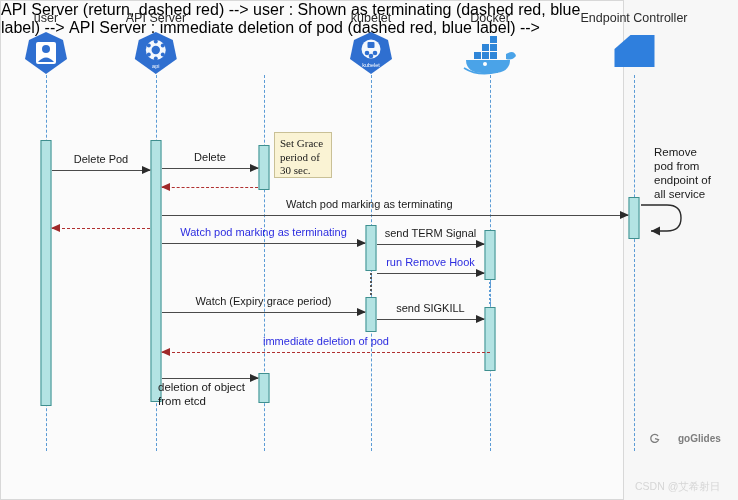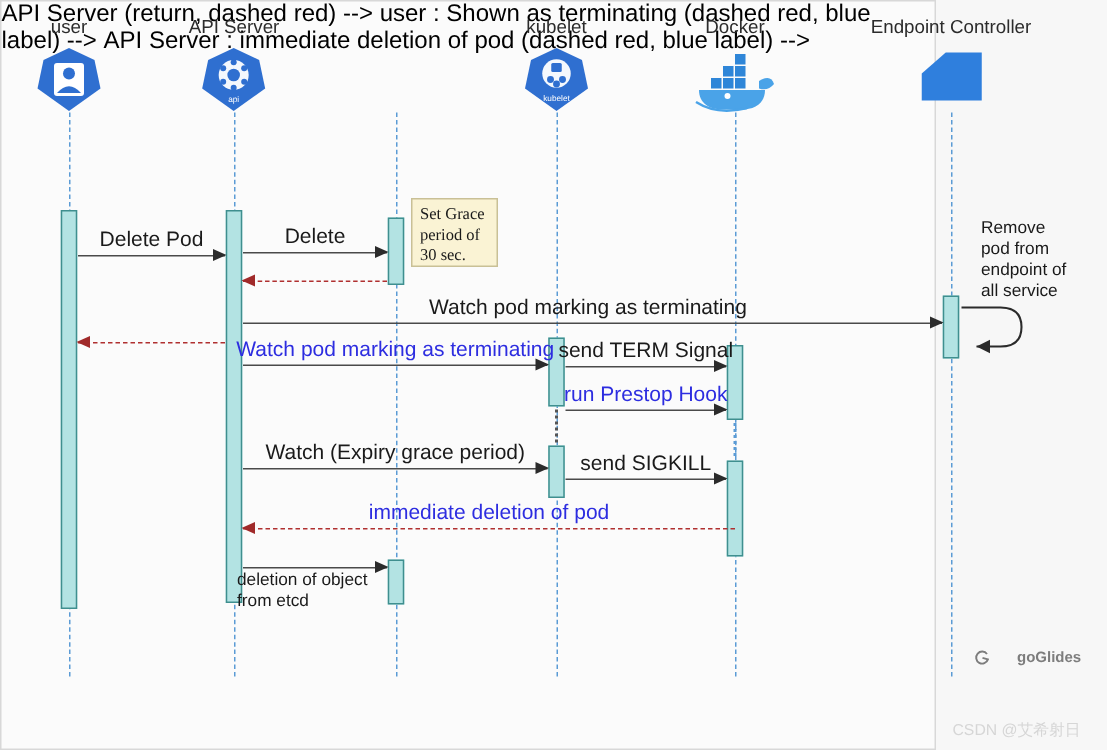--- a/index.html
+++ b/index.html
@@ -45,21 +45,21 @@
   .arrowhead{
     position:absolute;top:-4.5px;width:0;height:0;
     border-top:4.5px solid transparent;
     border-bottom:4.5px solid transparent;
   }
   .arrowhead.right{right:-1px;border-left:9px solid #2b2b2b;}
   .arrowhead.left{left:-1px;border-right:9px solid #a02a2a;}
   .msg-label{
     position:absolute;
     bottom:4px;
-    font-size:14px;
+    font-size:11px;
     color:#1a1a1a;
     white-space:nowrap;
     line-height:13px;
   }
   .msg-label.blue{color:#2d2de0;}
   .msg-label.center{left:50%;transform:translateX(-50%);}
   
   .textblock{
     position:absolute;font-size:11.5px;line-height:14px;color:#1a1a1a;
     white-space:pre-line;
@@ -242,21 +242,21 @@
   <div class="msg" style="left:376px;top:243px;width:107px;">
     <div class="line"></div>
     <div class="arrowhead right"></div>
     <div class="msg-label center">send TERM Signal</div>
   </div>
 
   
   <div class="msg" style="left:376px;top:272px;width:107px;">
     <div class="line"></div>
     <div class="arrowhead right"></div>
-    <div class="msg-label blue center">run Prestop Hook</div>
+    <div class="msg-label blue center">run Remove Hook</div>
   </div>
 
   
   <div class="msg" style="left:161px;top:311px;width:203px;">
     <div class="line"></div>
     <div class="arrowhead right"></div>
     <div class="msg-label center">Watch (Expiry grace period)</div>
   </div>
 
   

